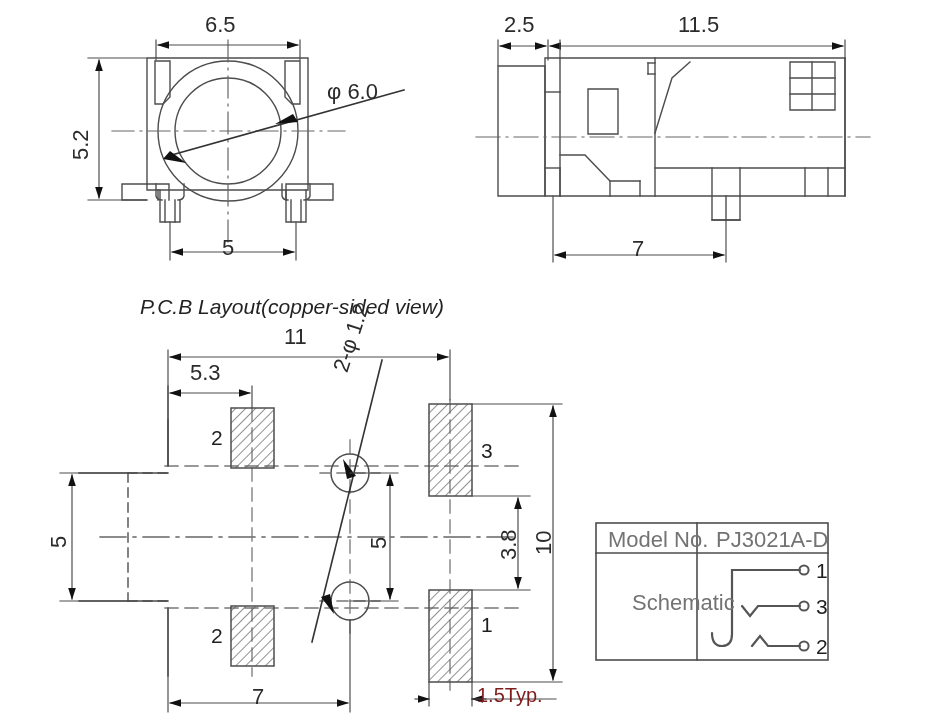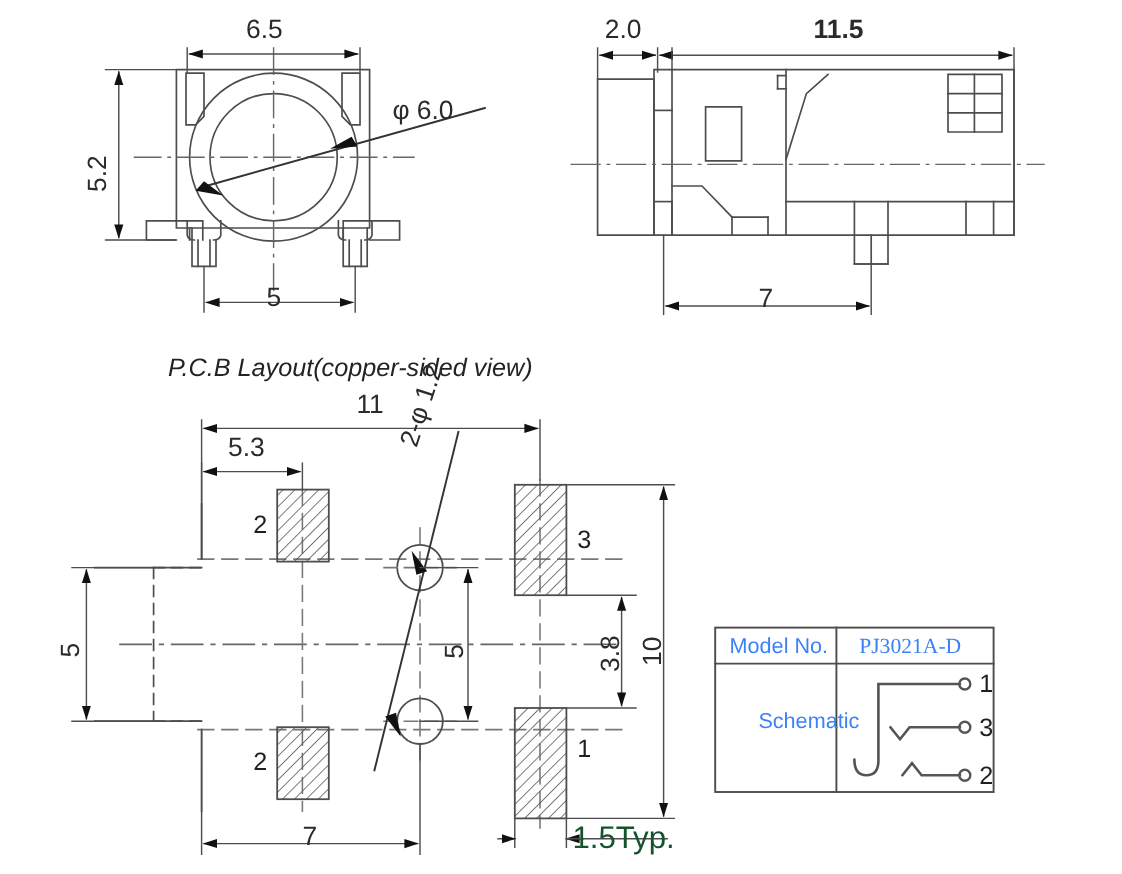--- a/index.html
+++ b/index.html
@@ -6,24 +6,24 @@
   html,body{margin:0;padding:0;background:#ffffff;}
   body{
     width:935px;height:728px;overflow:hidden;
     font-family:"Liberation Sans","DejaVu Sans",sans-serif;
     color:#1a1a1a;
   }
   #sheet{position:relative;width:935px;height:728px;}
   svg.layer{position:absolute;left:0;top:0;width:935px;height:728px;}
   .txt{position:absolute;white-space:nowrap;line-height:1;}
   .dim{font-size:22px;color:#2b2b2b;}
-  .dimsm{font-size:26px;color:#14532d;}
+  .dimsm{font-size:20px;color:#7f1d1d;}
   .pin{font-size:21px;color:#1f1f1f;}
   .title{font-size:21px;color:#232323;font-style:italic;}
-  .tbl{font-size:18px;color:#3b82f6;}
+  .tbl{font-size:22px;color:#737373;}
   .rot90{transform:rotate(-90deg);transform-origin:left top;}
 </style>
 </head>
 <body>
 
 <div id="sheet">
 
   <svg class="layer" viewBox="0 0 935 728">
     <defs>
       <marker id="ar" markerWidth="12" markerHeight="10" refX="11" refY="5" orient="auto" markerUnits="userSpaceOnUse">
@@ -268,29 +268,29 @@
   </svg>
 
   <div class="txt dim" style="left:205px;top:14px;">6.5</div>
 
   <div class="txt dim rot90" style="left:70px;top:160px;">5.2</div>
 
   <div class="txt dim" style="left:222px;top:237px;">5</div>
 
   <div class="txt dim" style="left:327px;top:81px;">φ 6.0</div>
 
-  <div class="txt dim" style="left:504px;top:14px;">2.0</div>
-
-  <div class="txt dim" style="left:678px;top:14px;font-weight:bold;">11.5</div>
+  <div class="txt dim" style="left:504px;top:14px;">2.5</div>
+
+  <div class="txt dim" style="left:678px;top:14px;">11.5</div>
 
   <div class="txt dim" style="left:632px;top:238px;">7</div>
 
   <div class="txt title" style="left:140px;top:296px;">P.C.B Layout(copper-sided view)</div>
 
-  <div class="txt dim" style="left:297px;top:326px;">11</div>
+  <div class="txt dim" style="left:284px;top:326px;">11</div>
 
   <div class="txt dim" style="left:190px;top:362px;">5.3</div>
 
   <div class="txt dim rot90" style="left:48px;top:548px;">5</div>
 
   <div class="txt dim rot90" style="left:368px;top:549px;">5</div>
 
   <div class="txt dim rot90" style="left:498px;top:560px;">3.8</div>
 
   <div class="txt dim rot90" style="left:533px;top:555px;">10</div>
@@ -304,21 +304,21 @@
   <div class="txt pin" style="left:211px;top:427px;">2</div>
 
   <div class="txt pin" style="left:211px;top:625px;">2</div>
 
   <div class="txt pin" style="left:481px;top:440px;">3</div>
 
   <div class="txt pin" style="left:481px;top:614px;">1</div>
 
   <div class="txt tbl" style="left:608px;top:529px;">Model No.</div>
 
-  <div class="txt tbl" style="left:716px;top:529px;font-family:Liberation Serif, serif;">PJ3021A-D</div>
+  <div class="txt tbl" style="left:716px;top:529px;">PJ3021A-D</div>
 
   <div class="txt tbl" style="left:632px;top:592px;">Schematic</div>
 
   <div class="txt pin" style="left:816px;top:560px;">1</div>
 
   <div class="txt pin" style="left:816px;top:596px;">3</div>
 
   <div class="txt pin" style="left:816px;top:636px;">2</div>
 
 </div>

